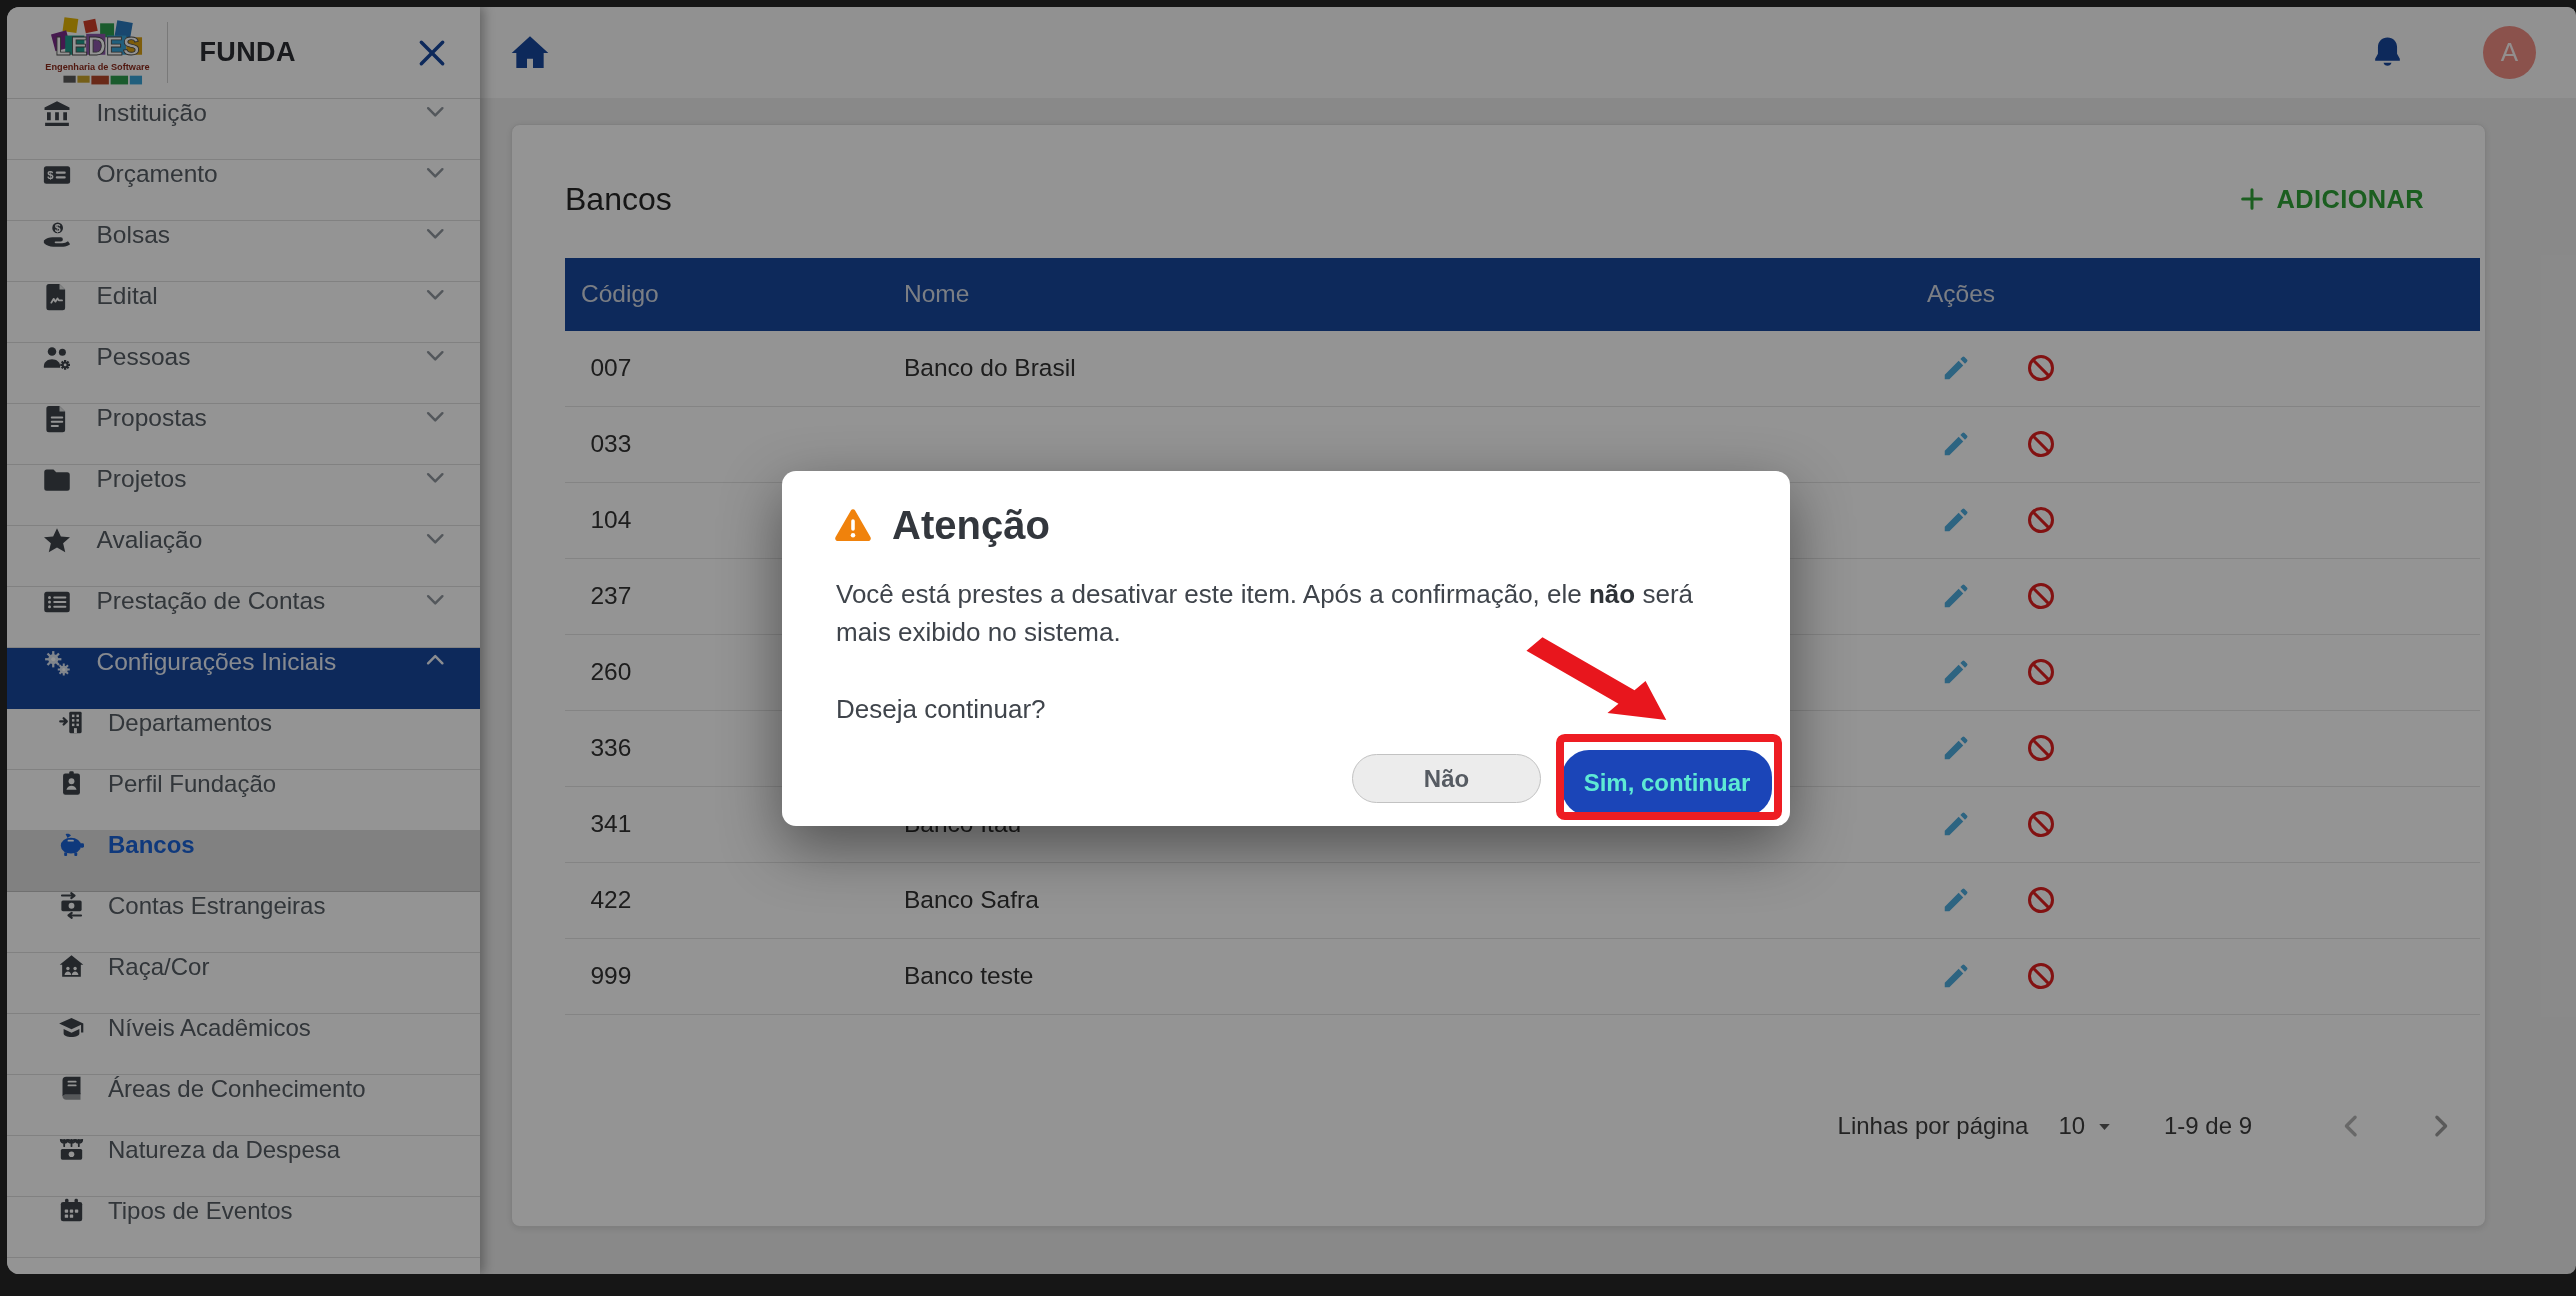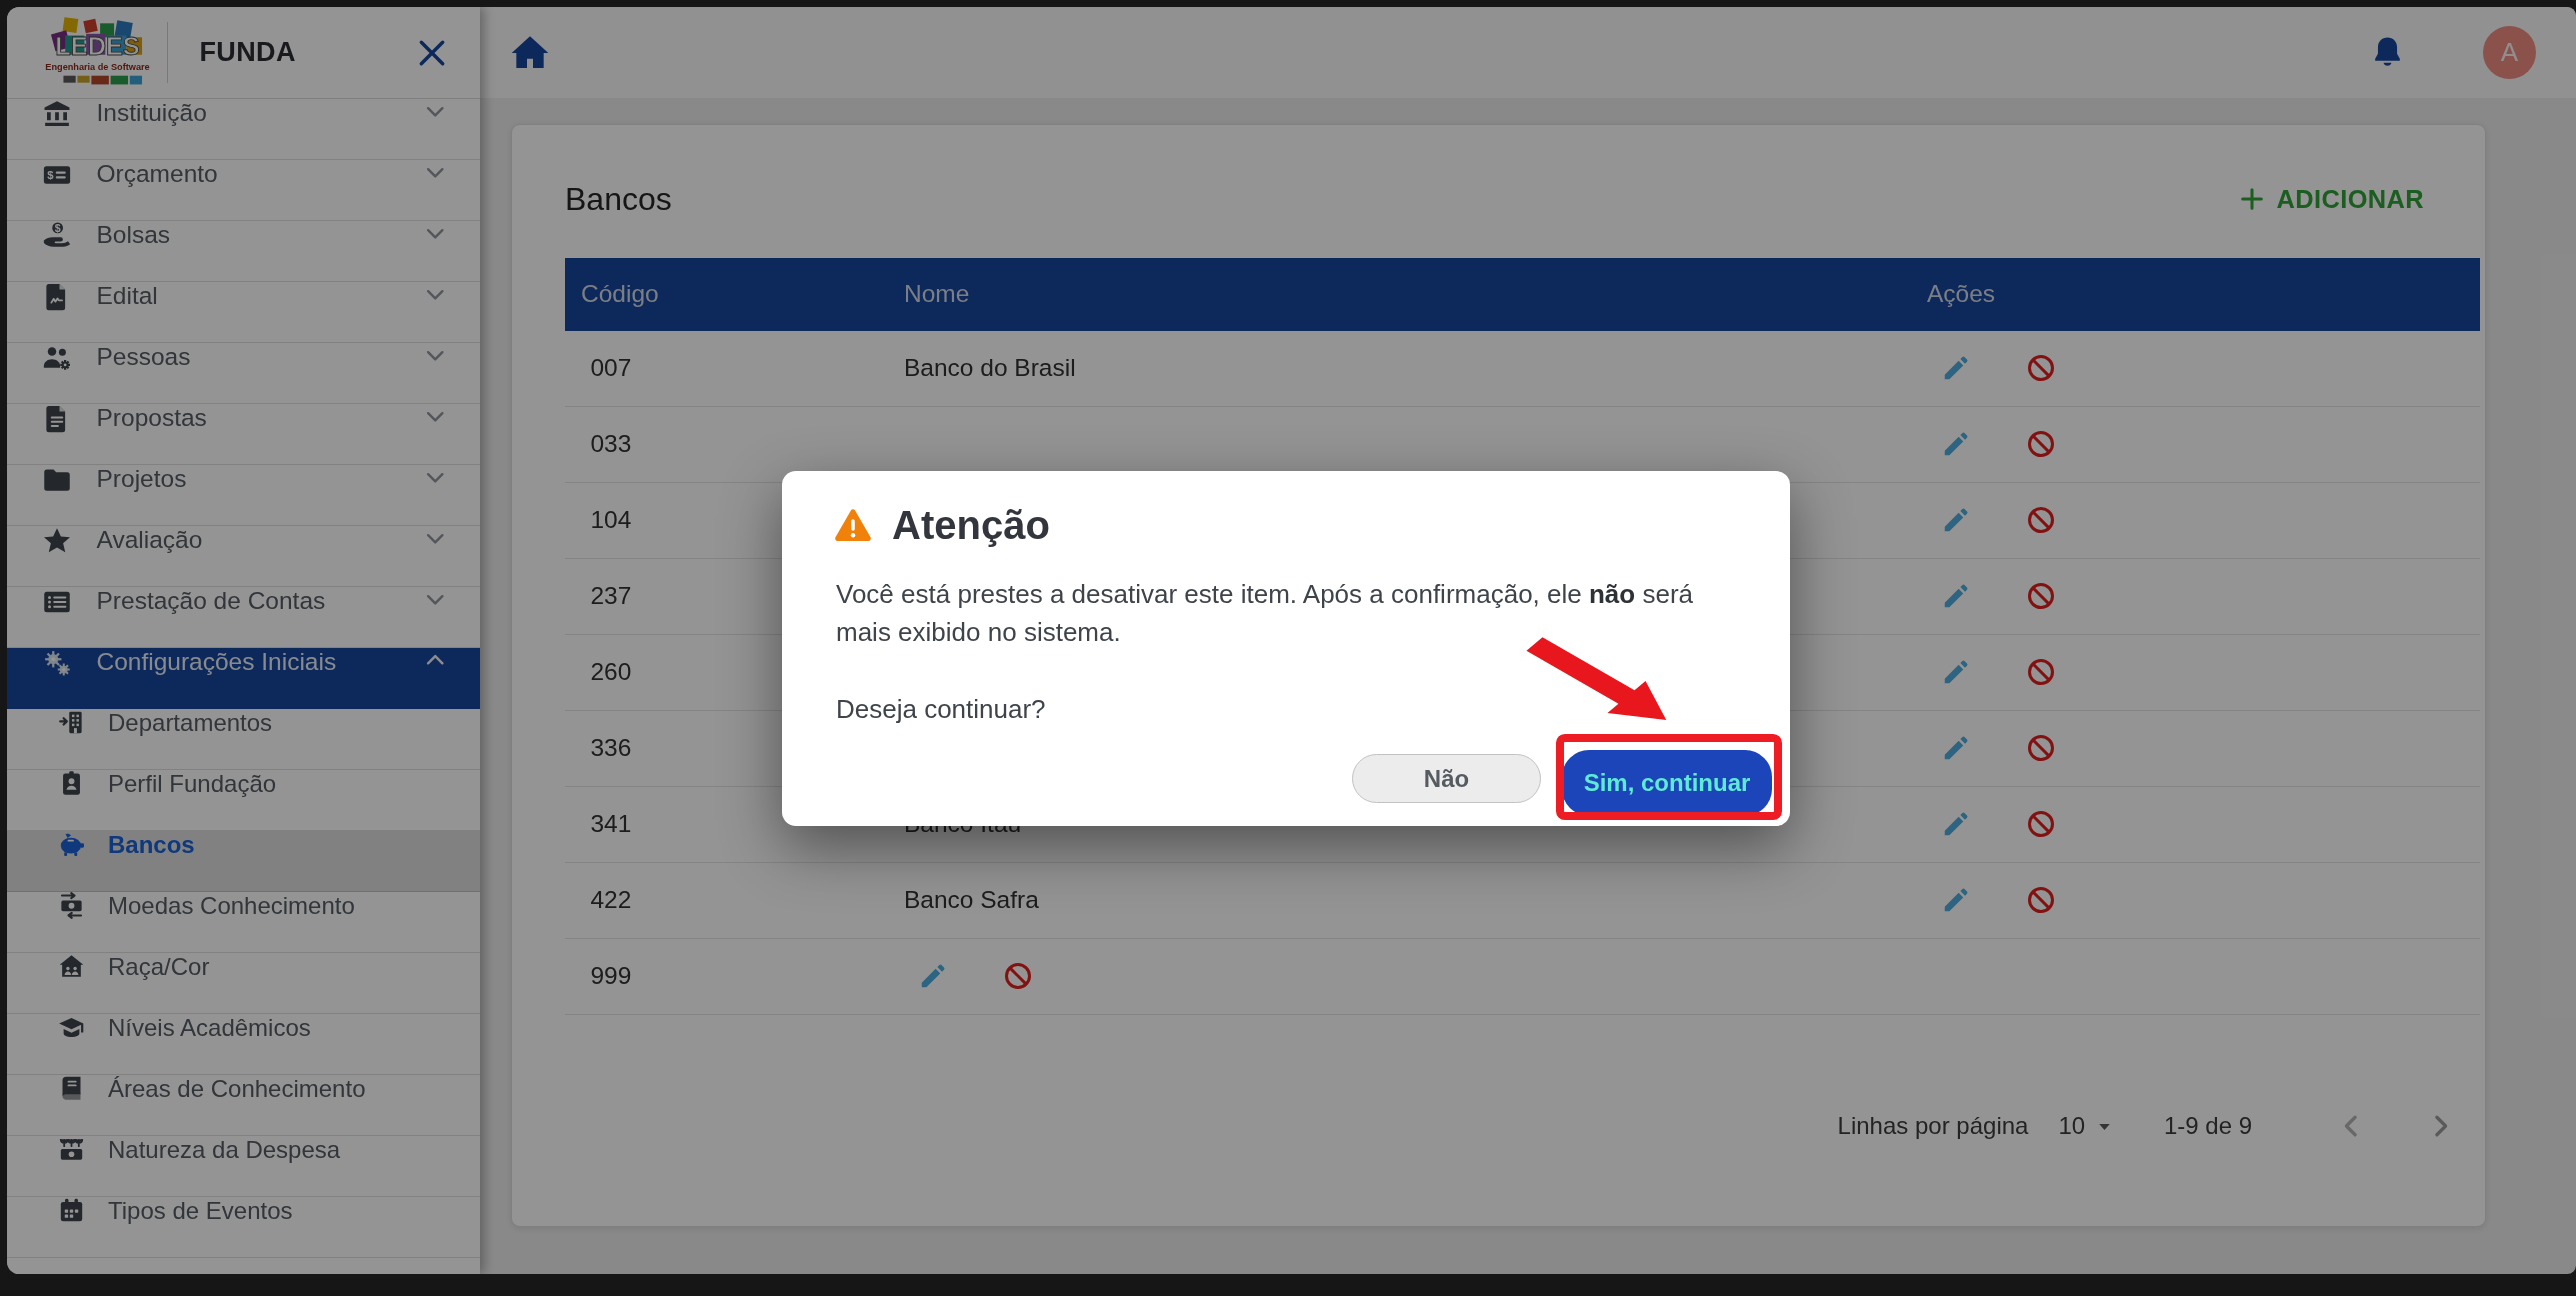--- a/index.html
+++ b/index.html
@@ -334,21 +334,21 @@
           </div>
           <div class="nav-item child">
             <span class="nav-icon">
               <svg viewBox="0 0 24 24" fill="currentColor">
                 <rect x="3" y="7.5" width="18" height="9.5" rx="1.4"></rect>
                 <circle cx="12" cy="12.2" r="2.6" fill="#fff"></circle>
                 <path d="M3.5 3.2h11M11.8 1 14.7 3.2 11.8 5.4" stroke="currentColor" stroke-width="1.8" fill="none" stroke-linecap="round" stroke-linejoin="round"></path>
                 <path d="M20.5 20.8h-11M12.2 18.6 9.3 20.8l2.9 2.2" stroke="currentColor" stroke-width="1.8" fill="none" stroke-linecap="round" stroke-linejoin="round"></path>
               </svg>
             </span>
-            <span class="nav-label">Moedas Conhecimento</span>
+            <span class="nav-label">Contas Estrangeiras</span>
           </div>
           <div class="nav-item child">
             <span class="nav-icon">
               <svg viewBox="0 0 24 24" fill="currentColor">
                 <path d="M12 2 1.5 10.5h2.2V21h16.6V10.5h2.2z"></path>
                 <g fill="#fff">
                   <circle cx="8.8" cy="13.8" r="1.5"></circle>
                   <circle cx="15.2" cy="13.8" r="1.5"></circle>
                   <path d="M5.8 19.5c.3-1.9 1.5-3 3-3s2.7 1.1 3 3zM12.2 19.5c.3-1.9 1.5-3 3-3s2.7 1.1 3 3z"></path>
                 </g>
@@ -579,20 +579,21 @@
                     <span class="act ban">
                       <svg viewBox="0 0 24 24" fill="none" stroke="currentColor" stroke-width="2.4">
                         <circle cx="12" cy="12" r="9.2"></circle>
                         <path d="M5.5 5.5l13 13"></path>
                       </svg>
                     </span>
                   </div>
                 </div>
                 <div class="trow">
                   <div class="td code">999</div>
+                  <div class="td name">Banco teste</div>
                   <div class="td actions">
                     <span class="act edit">
                       <svg viewBox="0 0 24 24" fill="currentColor">
                         <path d="M3 17.3V21h3.7L17.8 9.9 14.1 6.2zM20.8 6.9a1.2 1.2 0 0 0 0-1.7l-2-2a1.2 1.2 0 0 0-1.7 0l-1.6 1.6 3.7 3.7z"></path>
                       </svg>
                     </span>
                     <span class="act ban">
                       <svg viewBox="0 0 24 24" fill="none" stroke="currentColor" stroke-width="2.4">
                         <circle cx="12" cy="12" r="9.2"></circle>
                         <path d="M5.5 5.5l13 13"></path>

